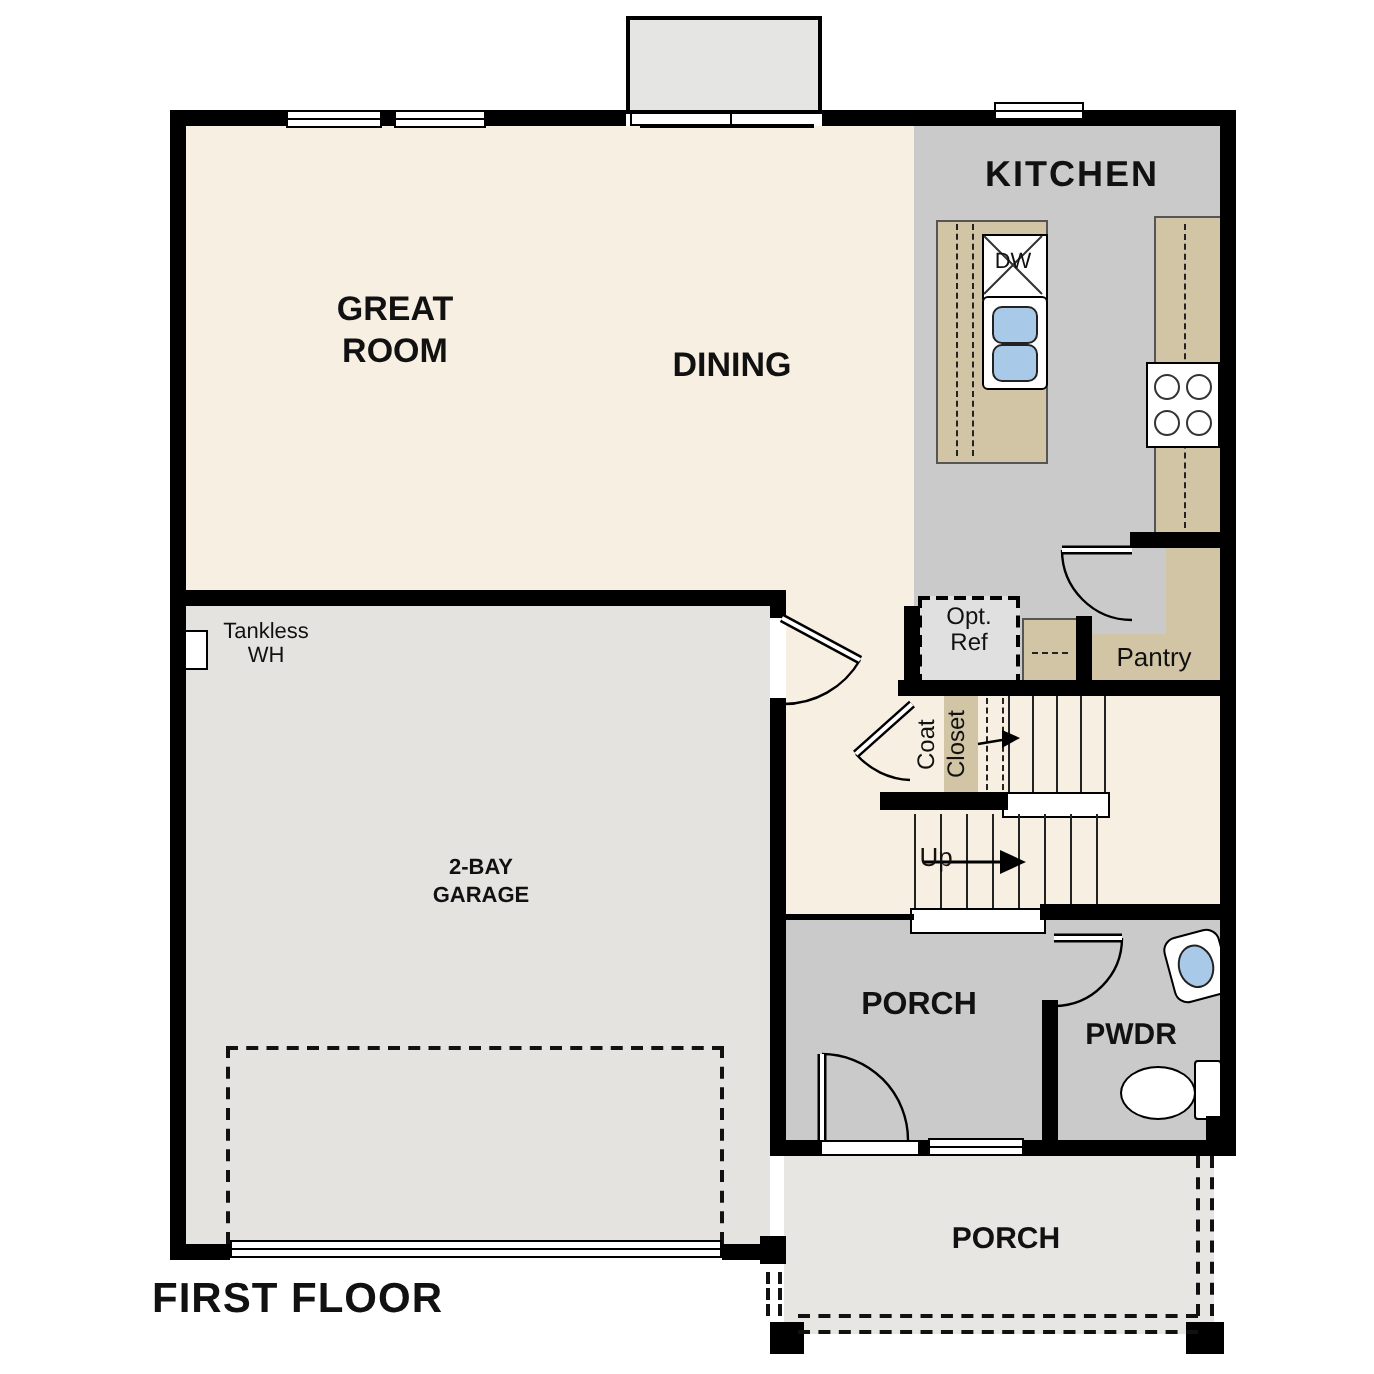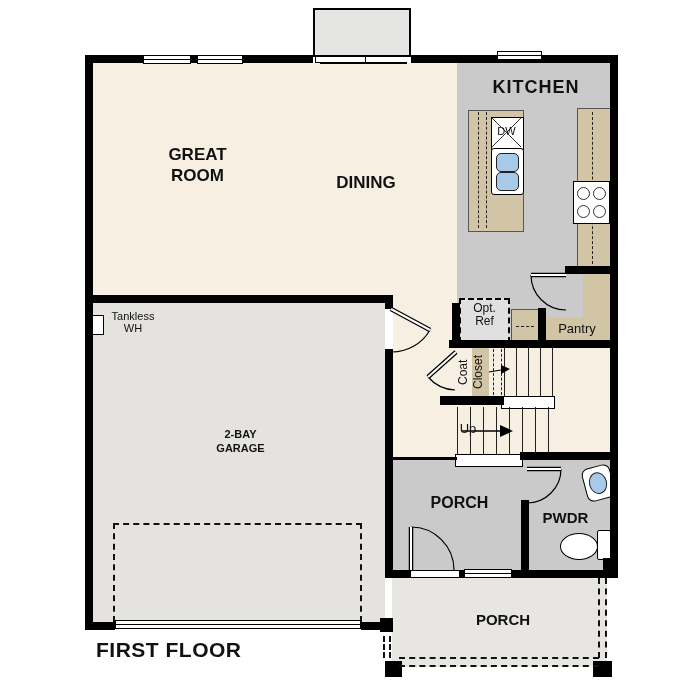--- a/index.html
+++ b/index.html
@@ -147,21 +147,21 @@
 
   <div class="label" style="left:471px;top:76px;width:130px;font-size:18px;letter-spacing:1px;">KITCHEN</div>
   <div class="label" style="left:135px;top:144px;width:125px;font-size:17px;">GREAT
 ROOM</div>
   <div class="label" style="left:320px;top:172px;width:92px;font-size:17px;">DINING</div>
   <div class="label" style="left:178px;top:428px;width:125px;font-size:11px;">2-BAY
 GARAGE</div>
   <div class="label" style="left:417px;top:493px;width:85px;font-size:16px;">PORCH</div>
   <div class="label" style="left:528px;top:509px;width:75px;font-size:15px;">PWDR</div>
   <div class="label" style="left:458px;top:611px;width:90px;font-size:15px;">PORCH</div>
-  <div class="label" style="left:76px;top:637px;width:200px;font-size:21px;text-align:left;letter-spacing:0.5px;margin-left:20px;">FIRST FLOOR</div>
+  <div class="label" style="left:76px;top:637px;width:200px;font-size:21px;text-align:left;letter-spacing:0.5px;">FIRST FLOOR</div>
   <div class="note" style="left:546px;top:322px;width:62px;font-size:13px;">Pantry</div>
   <div class="note" style="left:460px;top:302px;width:49px;font-size:12px;">Opt.
 Ref</div>
   <div class="note vtext" style="left:457px;top:348px;width:16px;height:48px;font-size:12px;">Coat</div>
   <div class="note vtext" style="left:472px;top:348px;width:17px;height:48px;font-size:12px;">Closet</div>
   <div class="note" style="left:436px;top:422px;width:24px;font-size:13px;margin-left:20px;">Up</div>
   <div class="note" style="left:102px;top:310px;width:62px;font-size:11px;">Tankless
 WH</div>
   <div class="note" style="left:493px;top:125px;width:27px;font-size:11px;">DW</div>
 

